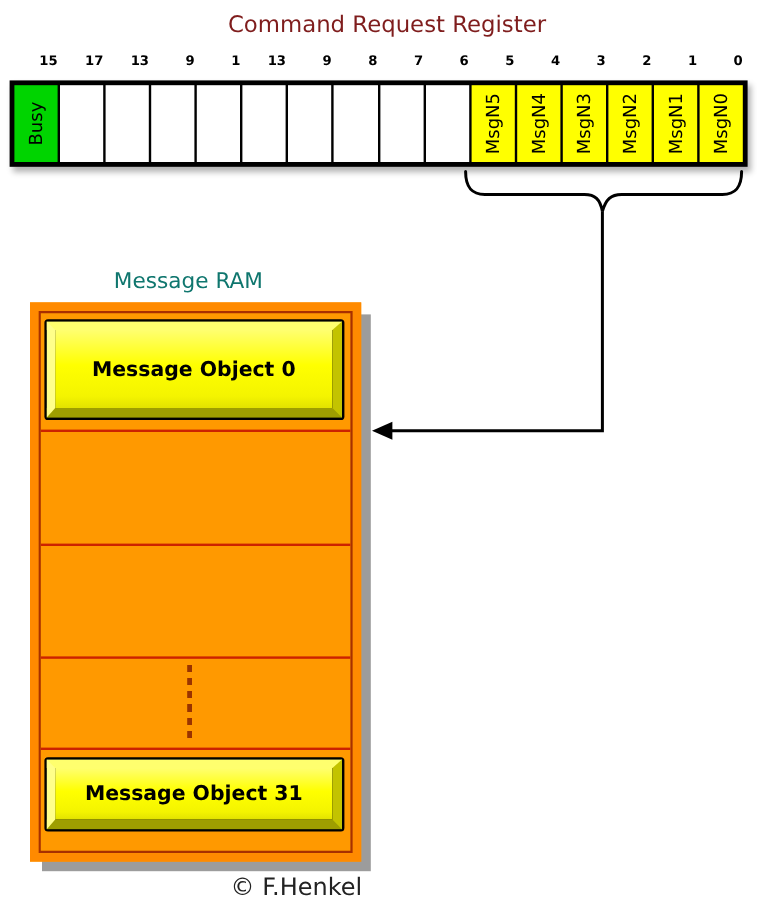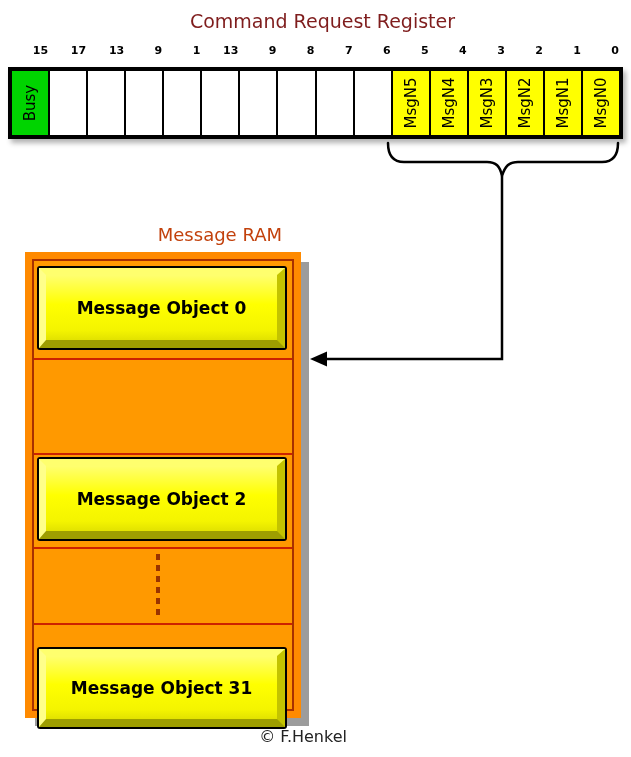--- a/index.html
+++ b/index.html
@@ -43,21 +43,21 @@
     transform:translate(-50%,-50%) rotate(-90deg);
     white-space:nowrap; font-size:15px; color:#000;
   }
 
   
   .overlay { position:absolute; left:0; top:0; pointer-events:none; }
 
   
   .ram-label {
     position:absolute; left:32px; top:224px; width:250px;
-    text-align:right; font-size:18px; color:#c2410c;
+    text-align:center; font-size:18px; color:#0f766e;
   }
   .ram {
     position:absolute; left:25px; top:252px; width:276px; height:466px;
     box-sizing:border-box;
     background:#ff9900;
     border:7px solid #ff8a00;
     box-shadow: inset 0 0 0 2px #a83000, 9px 9px 0 -1px #9c9c9c;
   }
   .sep {
     position:absolute; left:2px; right:2px; height:2px;
@@ -77,21 +77,21 @@
   }
   .obj-inner span { font-size:17px; font-weight:bold; color:#000; }
   .dashes {
     position:absolute; left:124px; top:295px; width:4px; height:64px;
     background:repeating-linear-gradient(180deg, #993300 0 6px, rgba(0,0,0,0) 6px 11px);
   }
 
   
   .copyright {
     position:absolute; left:147px; top:727px; width:200px;
-    text-align:right; font-size:16px; color:#222;
+    text-align:center; font-size:20px; color:#222;
   }
 </style>
 </head>
 <body>
 
 <div class="page">
 
   <div class="title">Command Request Register</div>
 
   <div class="bit-numbers">
@@ -155,29 +155,24 @@
   <div class="ram-label">Message RAM</div>
 
   <div class="ram">
     <div class="obj-box" style="top:7px;">
       <div class="obj-inner">
         <span>Message Object 0</span>
       </div>
     </div>
     <div class="sep" style="top:99px;"></div>
     <div class="sep" style="top:194px;"></div>
-    <div class="obj-box" style="top:198px;">
-      <div class="obj-inner">
-        <span>Message Object 2</span>
-      </div>
-    </div>
     <div class="sep" style="top:288px;"></div>
     <div class="dashes"></div>
     <div class="sep" style="top:364px;"></div>
-    <div class="obj-box" style="top:388px; height:82px;">
+    <div class="obj-box" style="top:372px; height:62px;">
       <div class="obj-inner">
         <span>Message Object 31</span>
       </div>
     </div>
   </div>
 
   <div class="copyright">© F.Henkel</div>
 
 </div>
 

